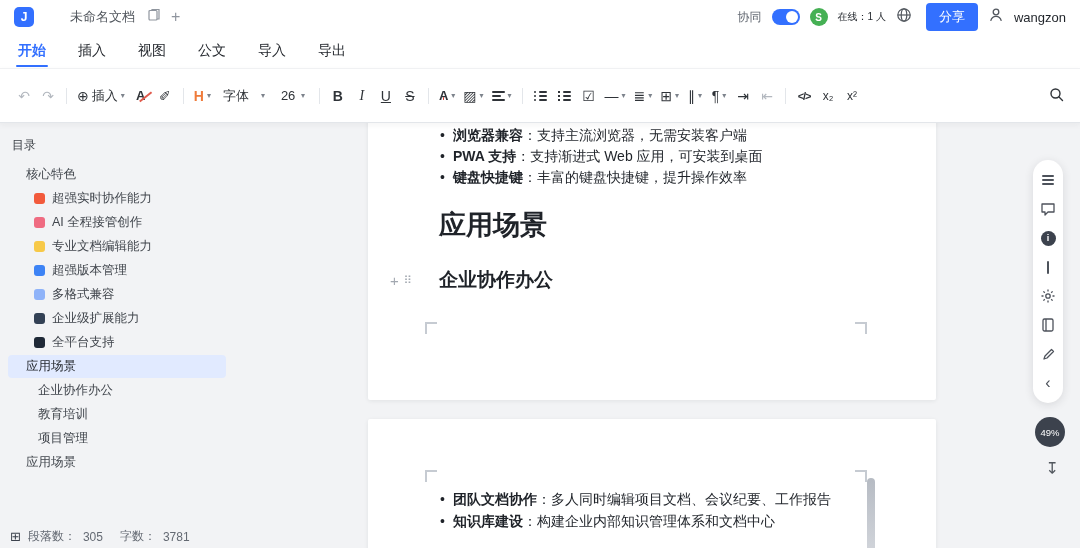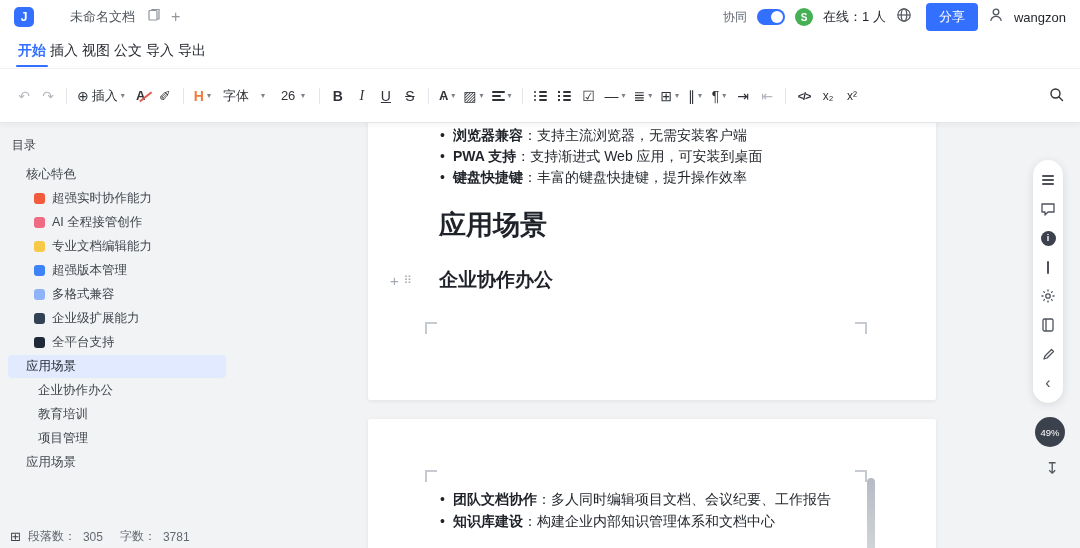--- a/index.html
+++ b/index.html
@@ -16,26 +16,26 @@
            margin-left:3px;transform:translateY(-5px);display:inline-block}
   .doctitle{margin-left:36px;font-size:13px;color:#51565d;white-space:nowrap}
   .titleicons{display:flex;align-items:center;gap:10px;margin-left:12px;color:#8f959e}
   .plusg{font-size:16px;color:#8f959e;line-height:1}
   .tright{margin-left:auto;display:flex;align-items:center;gap:10px}
   .lbl12{font-size:12px;color:#646a73}
   .toggle{width:28px;height:16px;border-radius:8px;background:#3370ff;position:relative;flex:0 0 auto}
   .toggle::after{content:"";position:absolute;right:2px;top:2px;width:12px;height:12px;border-radius:50%;background:#fff}
   .avatar-g{width:18px;height:18px;border-radius:50%;background:#45b054;color:#fff;font-size:10px;
             font-weight:bold;display:flex;align-items:center;justify-content:center}
-  .online{font-size:13px}
+  .online{font-size:10px}
   .share{background:#3370ff;color:#fff;font-size:13px;border:none;border-radius:4px;padding:5px 13px;margin-left:4px}
   .uname{font-size:13px}
 
   
-  .tabs{height:34px;display:flex;align-items:center;padding:0 16px;font-size:14px;background:#fff}
+  .tabs{height:34px;display:flex;align-items:center;gap:28px;padding:0 16px;font-size:14px;background:#fff}
   .tab{position:relative;padding:7px 2px;color:#1f2329}
   .tab.active{color:#3370ff;font-weight:bold}
   .tab.active::after{content:"";position:absolute;left:0;right:0;bottom:0;height:2px;background:#3370ff;border-radius:1px}
 
   
   .toolbar{height:55px;display:flex;align-items:center;padding:0 12px;background:#fff;
            border-top:1px solid #f0f1f3;border-bottom:1px solid #e3e6ea;
            box-shadow:0 2px 6px rgba(31,35,41,.05);position:relative;z-index:3}
   .tbtn{height:28px;min-width:24px;border:none;background:transparent;border-radius:4px;display:flex;
         align-items:center;justify-content:center;font-size:14px;color:#2f3338;padding:0 4px;gap:3px;flex:0 0 auto}

